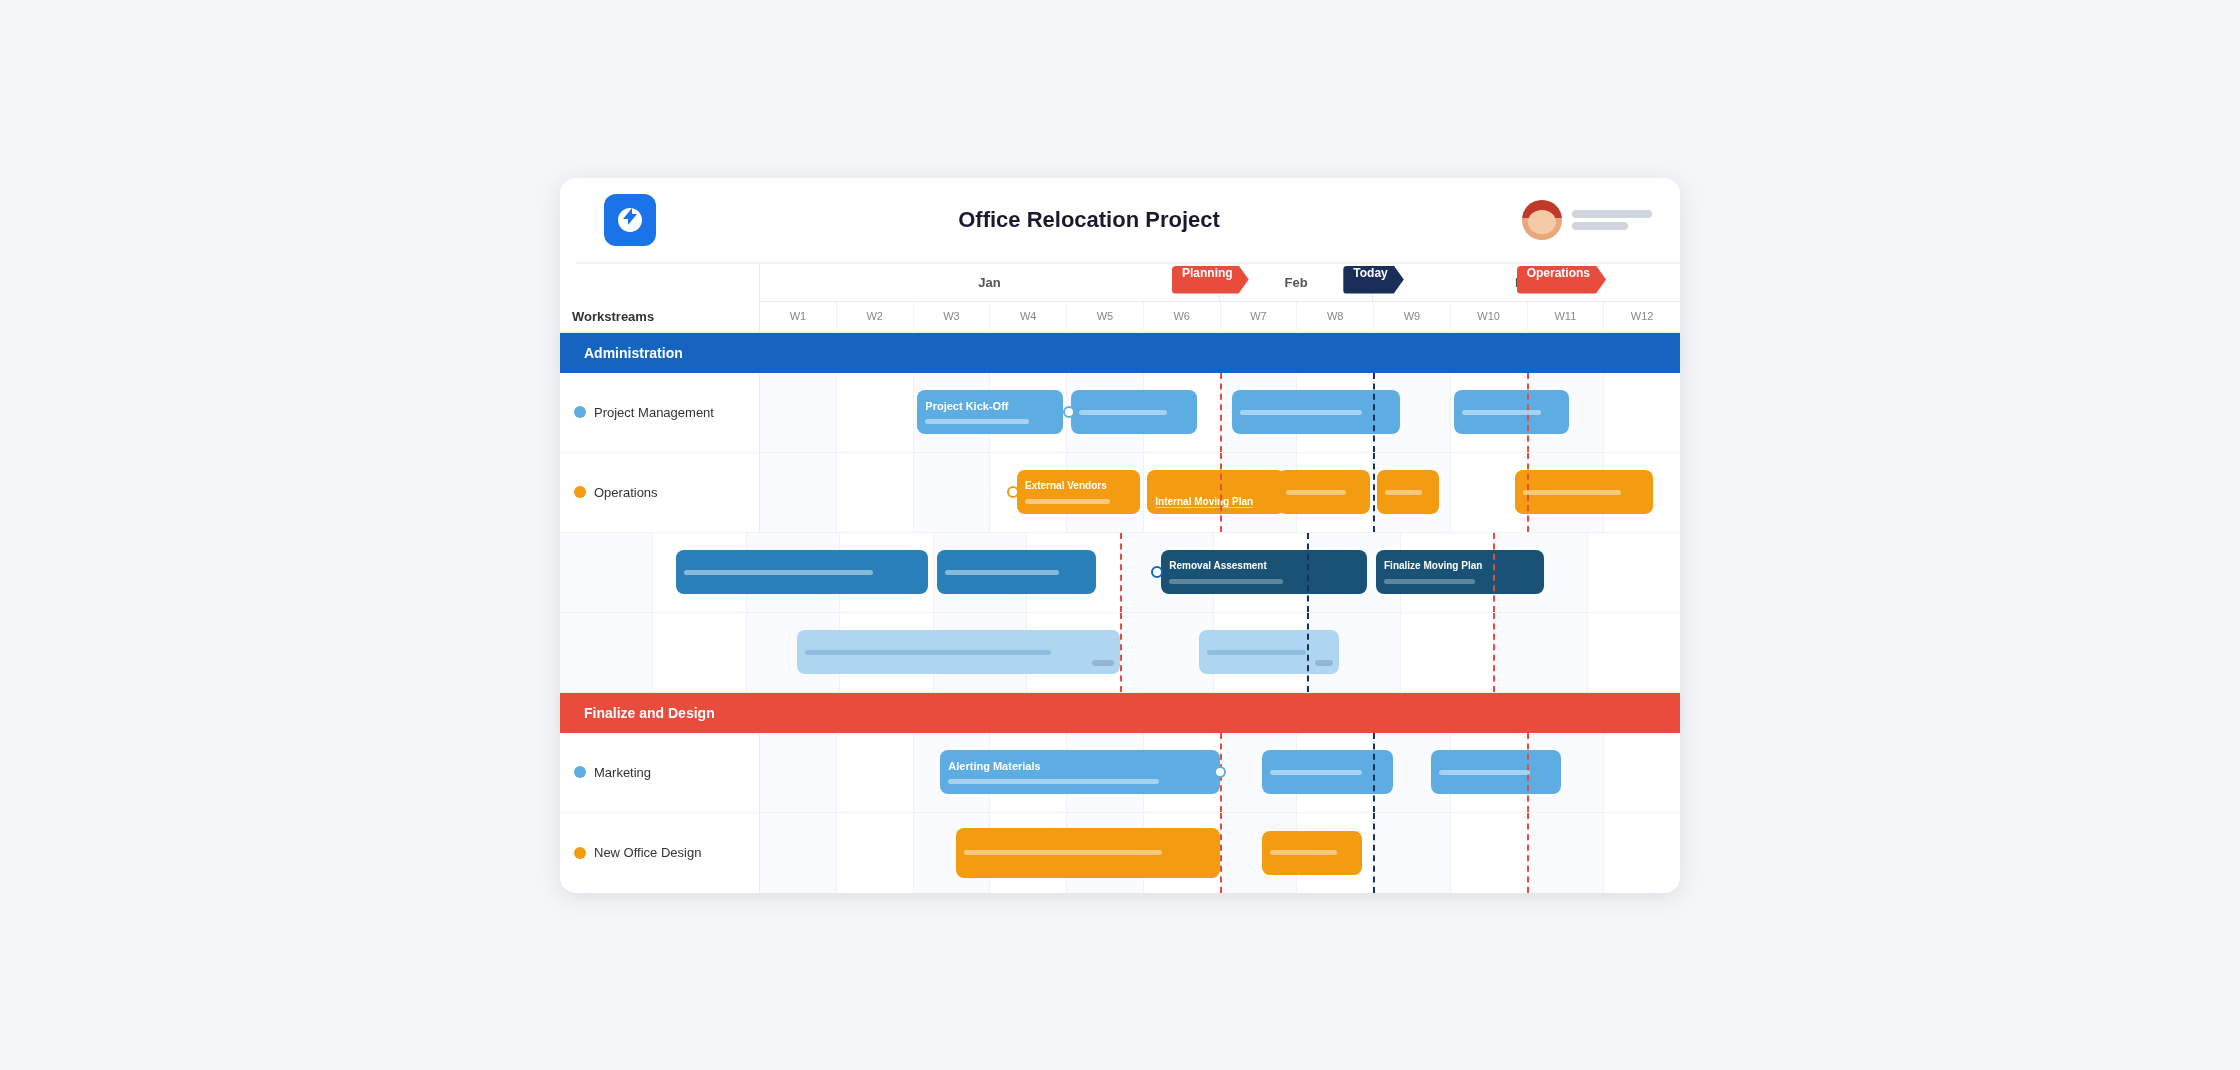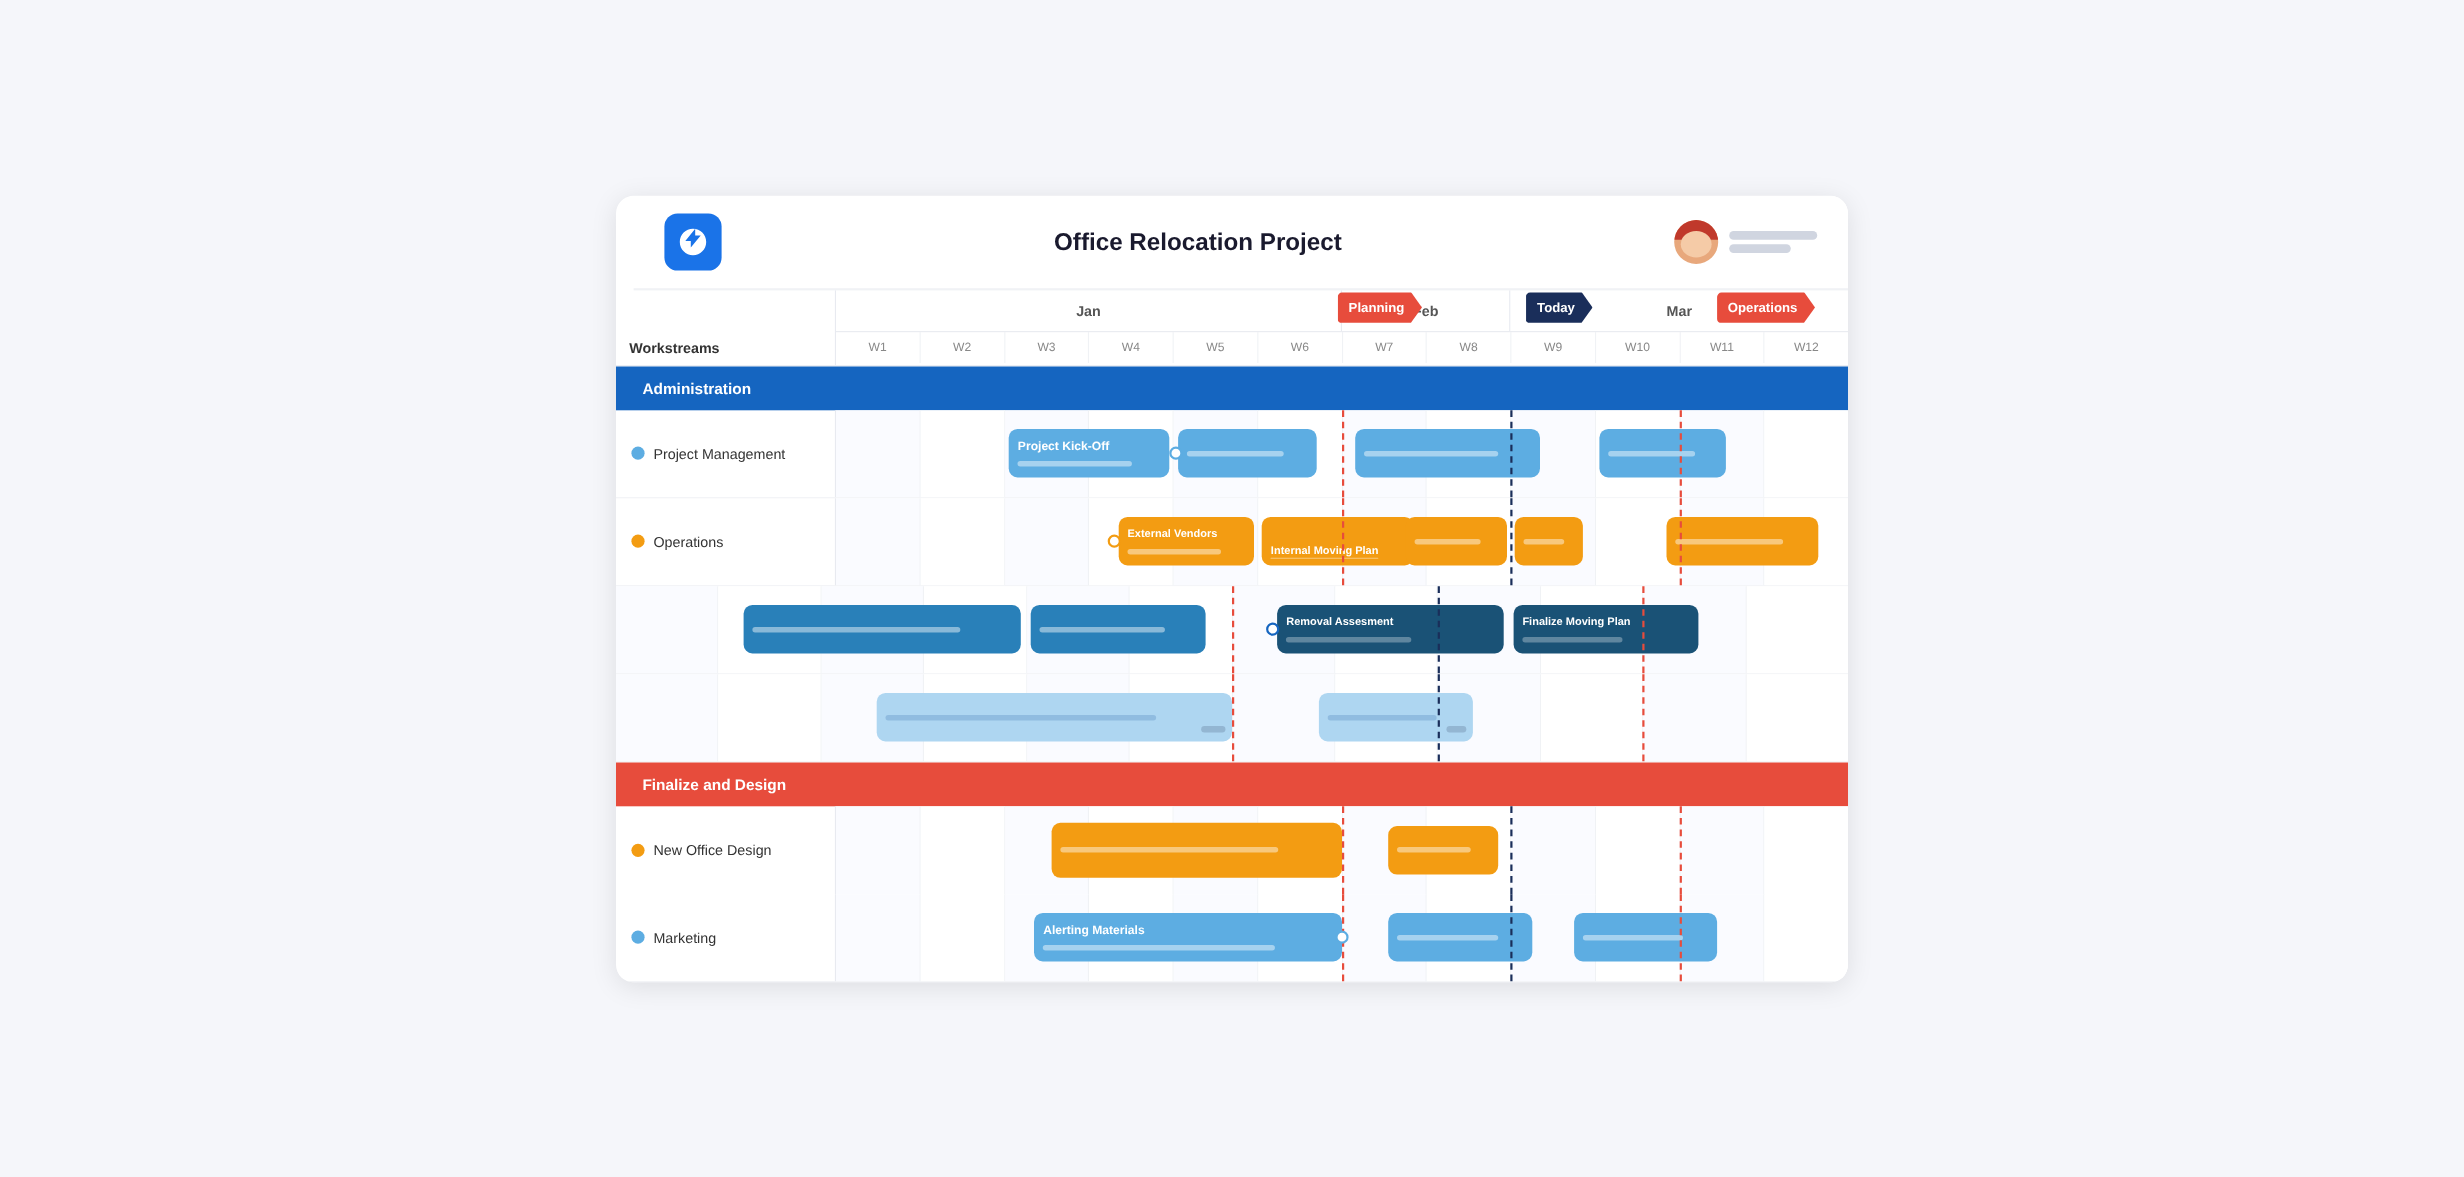--- a/index.html
+++ b/index.html
@@ -135,30 +135,28 @@
       font-size: 11px;
       color: #888;
       border-right: 1px solid #f0f2f5;
     }
 
     
     .flag-banner {
       position: absolute;
       top: -4px;
       display: flex;
-      align-items: center;
       height: 28px;
       padding: 0 10px 0 12px;
       border-radius: 4px 0 0 4px;
       font-weight: 700;
       font-size: 12px;
       color: white;
       z-index: 10;
       clip-path: polygon(0 0, calc(100% - 10px) 0, 100% 50%, calc(100% - 10px) 100%, 0 100%);
-      margin-left: 44px;
     }
     .flag-planning { background: #e74c3c; }
     .flag-today { background: #1a2e5a; }
     .flag-operations { background: #e74c3c; }
 
     
     .section-row {
       display: flex;
       align-items: center;
       height: 40px;
@@ -536,20 +534,59 @@
           <div class="bar-inner-line" style="background:rgba(100,150,200,0.4);"></div>
           <div style="position:absolute; right:6px; bottom:8px; width:18px; height:6px; background:rgba(120,150,180,0.5); border-radius:3px;"></div>
         </div>
       </div>
     </div>
 
     <div class="section-row section-marketing">
       <span class="section-label-full">Finalize and Design</span>
     </div>
 
+    <div class="gantt-row">
+      <div class="row-label">
+        <div class="dot dot-light-blue"></div>
+        <span>Marketing</span>
+      </div>
+      <div class="gantt-cells" style="position:relative;">
+        <div class="week-bg"></div>
+          <div class="week-bg"></div>
+          <div class="week-bg"></div>
+          <div class="week-bg"></div>
+          <div class="week-bg"></div>
+          <div class="week-bg"></div>
+          <div class="week-bg"></div>
+          <div class="week-bg"></div>
+          <div class="week-bg"></div>
+          <div class="week-bg"></div>
+          <div class="week-bg"></div>
+          <div class="week-bg" style="border-right:none;"></div>
+        <div class="v-line v-line-red" style="left:calc(6/12*100%)"></div>
+        <div class="v-line v-line-navy" style="left:calc(8/12*100%)"></div>
+        <div class="v-line v-line-red" style="left:calc(10/12*100%)"></div>
+
+        <div class="bar-container bar-light-blue" style="left:calc(2.3/12*100% + 4px); width:calc(3.7/12*100% - 4px);">
+          <span style="font-size:11px;">Alerting Materials</span>
+          <div class="bar-inner-line"></div>
+        </div>
+
+        <div class="milestone-dot" style="left:calc(6.0/12*100% - 6px); top:50%; transform:translateY(-50%);"></div>
+
+        <div class="bar-container bar-light-blue" style="left:calc(6.5/12*100% + 4px); width:calc(1.7/12*100%);">
+          <div class="bar-inner-line"></div>
+        </div>
+
+        <div class="bar-container bar-light-blue" style="left:calc(8.7/12*100% + 4px); width:calc(1.7/12*100%);">
+          <div class="bar-inner-line"></div>
+        </div>
+      </div>
+    </div>
+
     <div class="gantt-row" style="border-bottom:none;">
       <div class="row-label">
         <div class="dot dot-orange"></div>
         <span>New Office Design</span>
       </div>
       <div class="gantt-cells" style="position:relative;">
         <div class="week-bg"></div>
           <div class="week-bg"></div>
           <div class="week-bg"></div>
           <div class="week-bg"></div>
@@ -568,53 +605,14 @@
         <div class="bar-container bar-orange" style="left:calc(2.5/12*100% + 4px); width:calc(3.5/12*100% - 4px); height:50px;">
           <div class="bar-inner-line"></div>
         </div>
 
         <div class="bar-container bar-orange" style="left:calc(6.5/12*100% + 4px); width:calc(1.3/12*100%);">
           <div class="bar-inner-line"></div>
         </div>
       </div>
     </div>
 
-    <div class="gantt-row">
-      <div class="row-label">
-        <div class="dot dot-light-blue"></div>
-        <span>Marketing</span>
-      </div>
-      <div class="gantt-cells" style="position:relative;">
-        <div class="week-bg"></div>
-          <div class="week-bg"></div>
-          <div class="week-bg"></div>
-          <div class="week-bg"></div>
-          <div class="week-bg"></div>
-          <div class="week-bg"></div>
-          <div class="week-bg"></div>
-          <div class="week-bg"></div>
-          <div class="week-bg"></div>
-          <div class="week-bg"></div>
-          <div class="week-bg"></div>
-          <div class="week-bg" style="border-right:none;"></div>
-        <div class="v-line v-line-red" style="left:calc(6/12*100%)"></div>
-        <div class="v-line v-line-navy" style="left:calc(8/12*100%)"></div>
-        <div class="v-line v-line-red" style="left:calc(10/12*100%)"></div>
-
-        <div class="bar-container bar-light-blue" style="left:calc(2.3/12*100% + 4px); width:calc(3.7/12*100% - 4px);">
-          <span style="font-size:11px;">Alerting Materials</span>
-          <div class="bar-inner-line"></div>
-        </div>
-
-        <div class="milestone-dot" style="left:calc(6.0/12*100% - 6px); top:50%; transform:translateY(-50%);"></div>
-
-        <div class="bar-container bar-light-blue" style="left:calc(6.5/12*100% + 4px); width:calc(1.7/12*100%);">
-          <div class="bar-inner-line"></div>
-        </div>
-
-        <div class="bar-container bar-light-blue" style="left:calc(8.7/12*100% + 4px); width:calc(1.7/12*100%);">
-          <div class="bar-inner-line"></div>
-        </div>
-      </div>
-    </div>
-
   </div>
 </div>
 
 </body></html>

